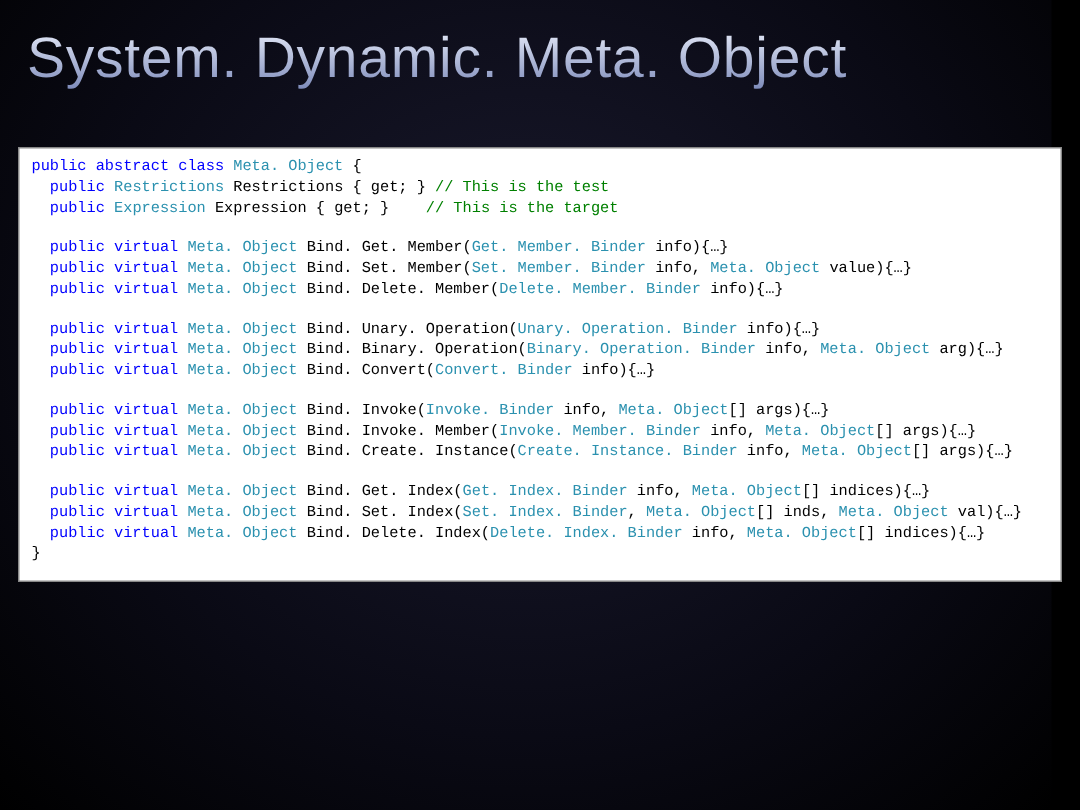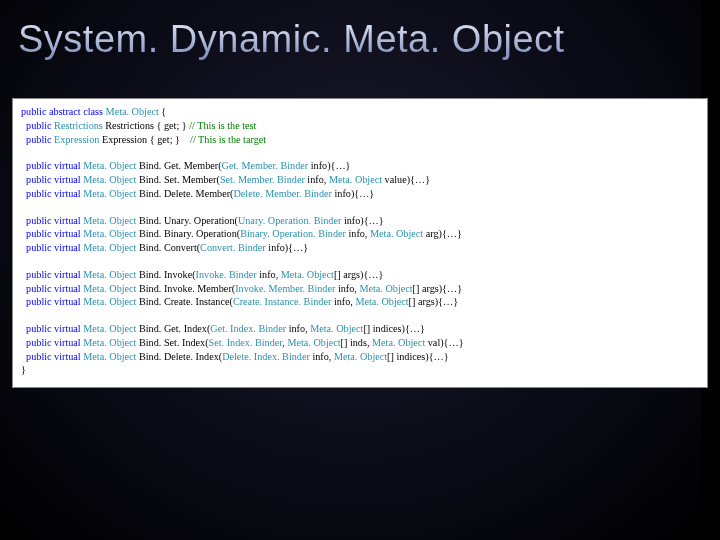--- a/index.html
+++ b/index.html
@@ -31,21 +31,21 @@
   }
   .codebox {
     position: absolute;
     left: 12px;
     top: 98px;
     width: 696px;
     background: #fff;
     border: 1px solid #888;
     padding: 6px 8px 10px 8px;
     box-sizing: border-box;
-    font-family: Liberation Serif, serif;
+    font-family: Liberation Mono, monospace;
     font-size: 10.2px;
     line-height: 1.35;
     color: #000;
     white-space: pre;
   }
   .kw { color: #0000ff; }
   .tp { color: #2b91af; }
   .cm { color: #008000; }
   .blank { height: 13px; }
 </style>

